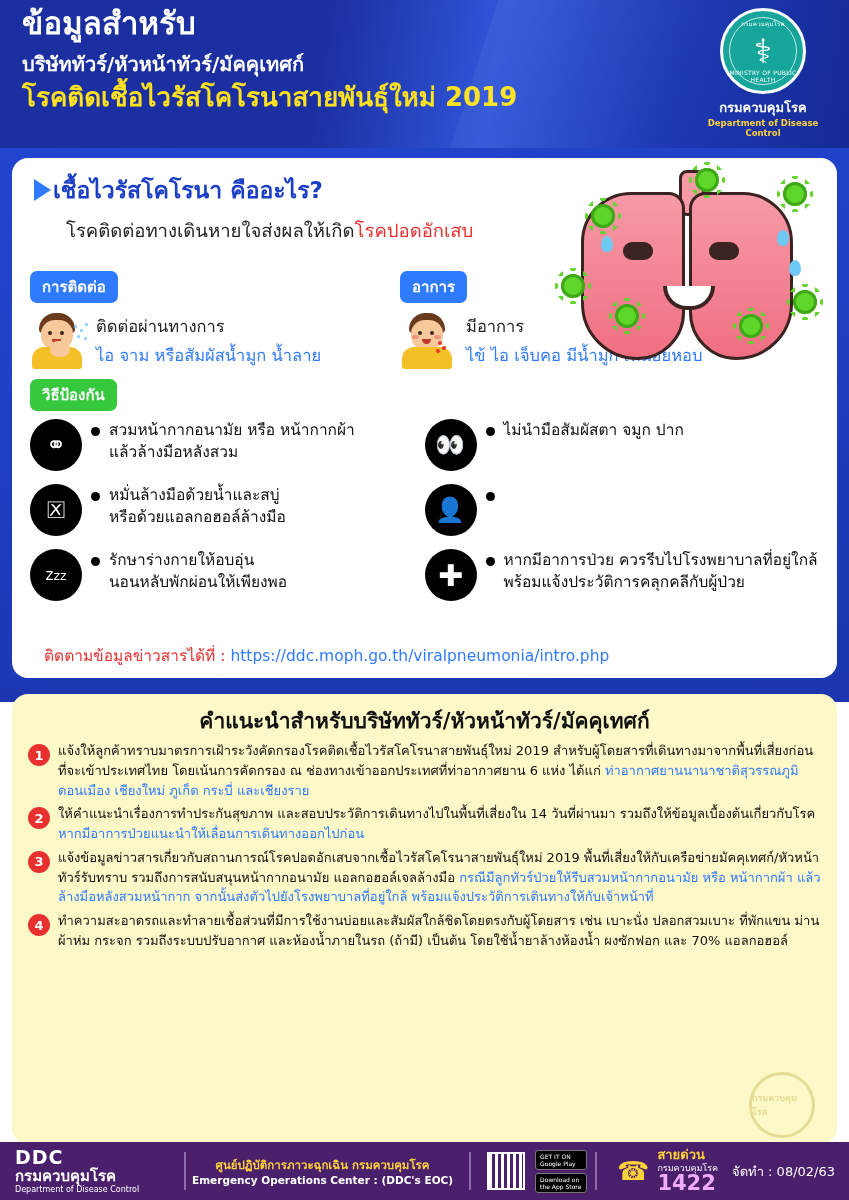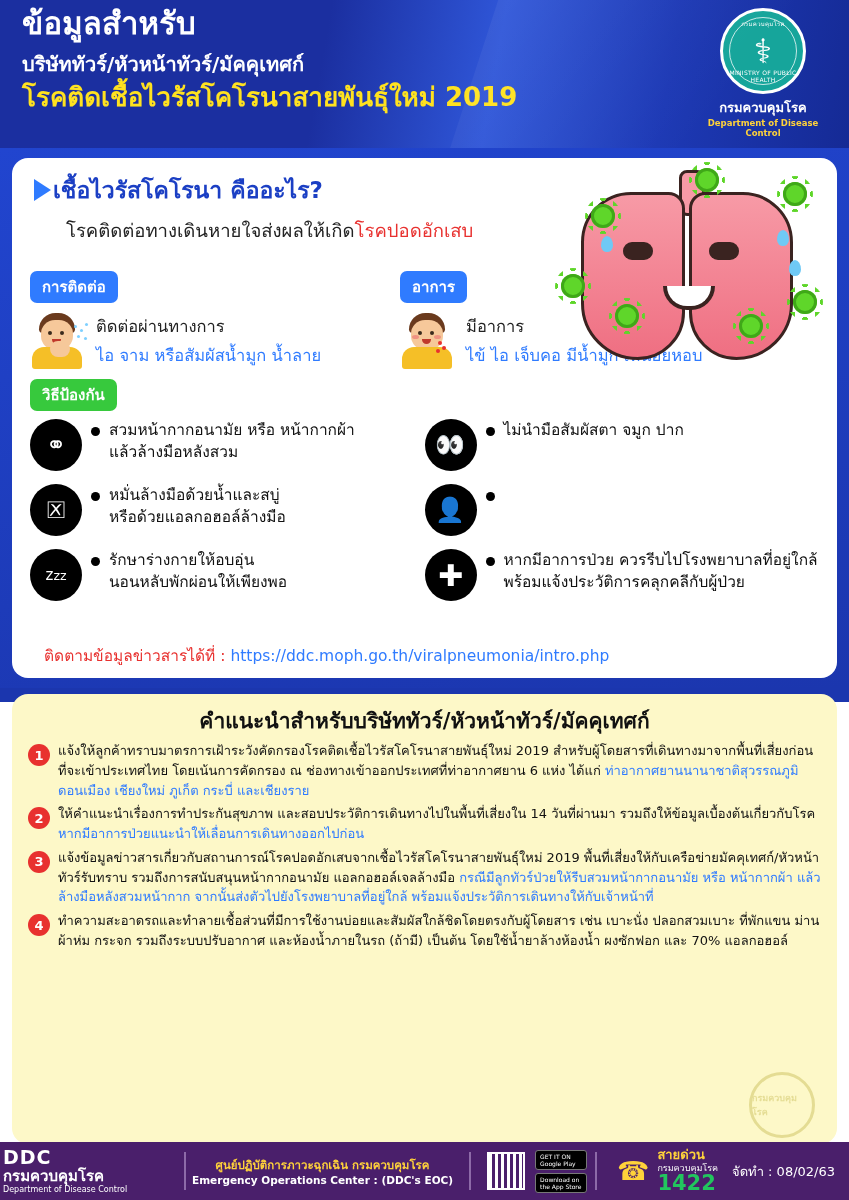--- a/index.html
+++ b/index.html
@@ -193,40 +193,40 @@
     border:3px solid #e4dc93; color:#e4dc93; font-size:9px;
     display:flex;align-items:center;justify-content:center; font-weight:bold;
   }
 
   
   .footer {
     position:absolute; left:0; right:0; bottom:0; height:58px;
     background:#4a1f6b;
     display:flex; align-items:center;
   }
-  .f-left { width:178px; padding-left:3px; color:#fff; }
+  .f-left { width:178px; padding-left:15px; color:#fff; }
   .f-ddc { font-size:19px; font-weight:bold; letter-spacing:1px; line-height:1; }
   .f-th { font-size:15px; font-weight:bold; line-height:1.2; }
   .f-en { font-size:8px; line-height:1.2; }
   .f-sep { width:2px; height:38px; background:#8d6aa8; margin:0 6px; }
   .f-mid { color:#fff; display:flex; align-items:center; gap:10px; }
   .f-eoc-th { font-size:11.5px; color:#ffd23a; font-weight:bold; text-align:center; }
   .f-eoc-en { font-size:10.5px; color:#ffffff; font-weight:bold; text-align:left; }
   .qr { width:38px;height:38px;background:
       repeating-linear-gradient(90deg,#fff 0 3px,#4a1f6b 3px 6px),
       repeating-linear-gradient(0deg,#fff 0 3px,transparent 3px 6px);
     background-color:#fff; border:2px solid #fff;}
   .store { display:flex; flex-direction:column; gap:3px; }
   .store-btn { background:#000; color:#fff; font-size:6px; padding:2px 4px; border-radius:3px; width:52px; border:1px solid #777; }
   .f-right { margin-left:auto; display:flex; align-items:center; gap:14px; padding-right:14px; color:#fff; }
   .hotline { display:flex; align-items:center; gap:8px; }
   .phone-ico { font-size:26px; color:#ffd23a; }
   .hot-th { font-size:13px; color:#ffd23a; font-weight:bold; line-height:1.15; }
   .hot-sub { font-size:9px; color:#ffffff; line-height:1.15; }
-  .hot-num { font-size:21px; color:#22c55e; font-weight:bold; line-height:1; }
+  .hot-num { font-size:21px; color:#f0abfc; font-weight:bold; line-height:1; }
   .f-date { font-size:13px; color:#fff; }
 </style>
 </head>
 <body>
 
 <div class="page">
 
   <div class="header">
     <div class="header-text">
       <div class="h-line1">ข้อมูลสำหรับ</div>

